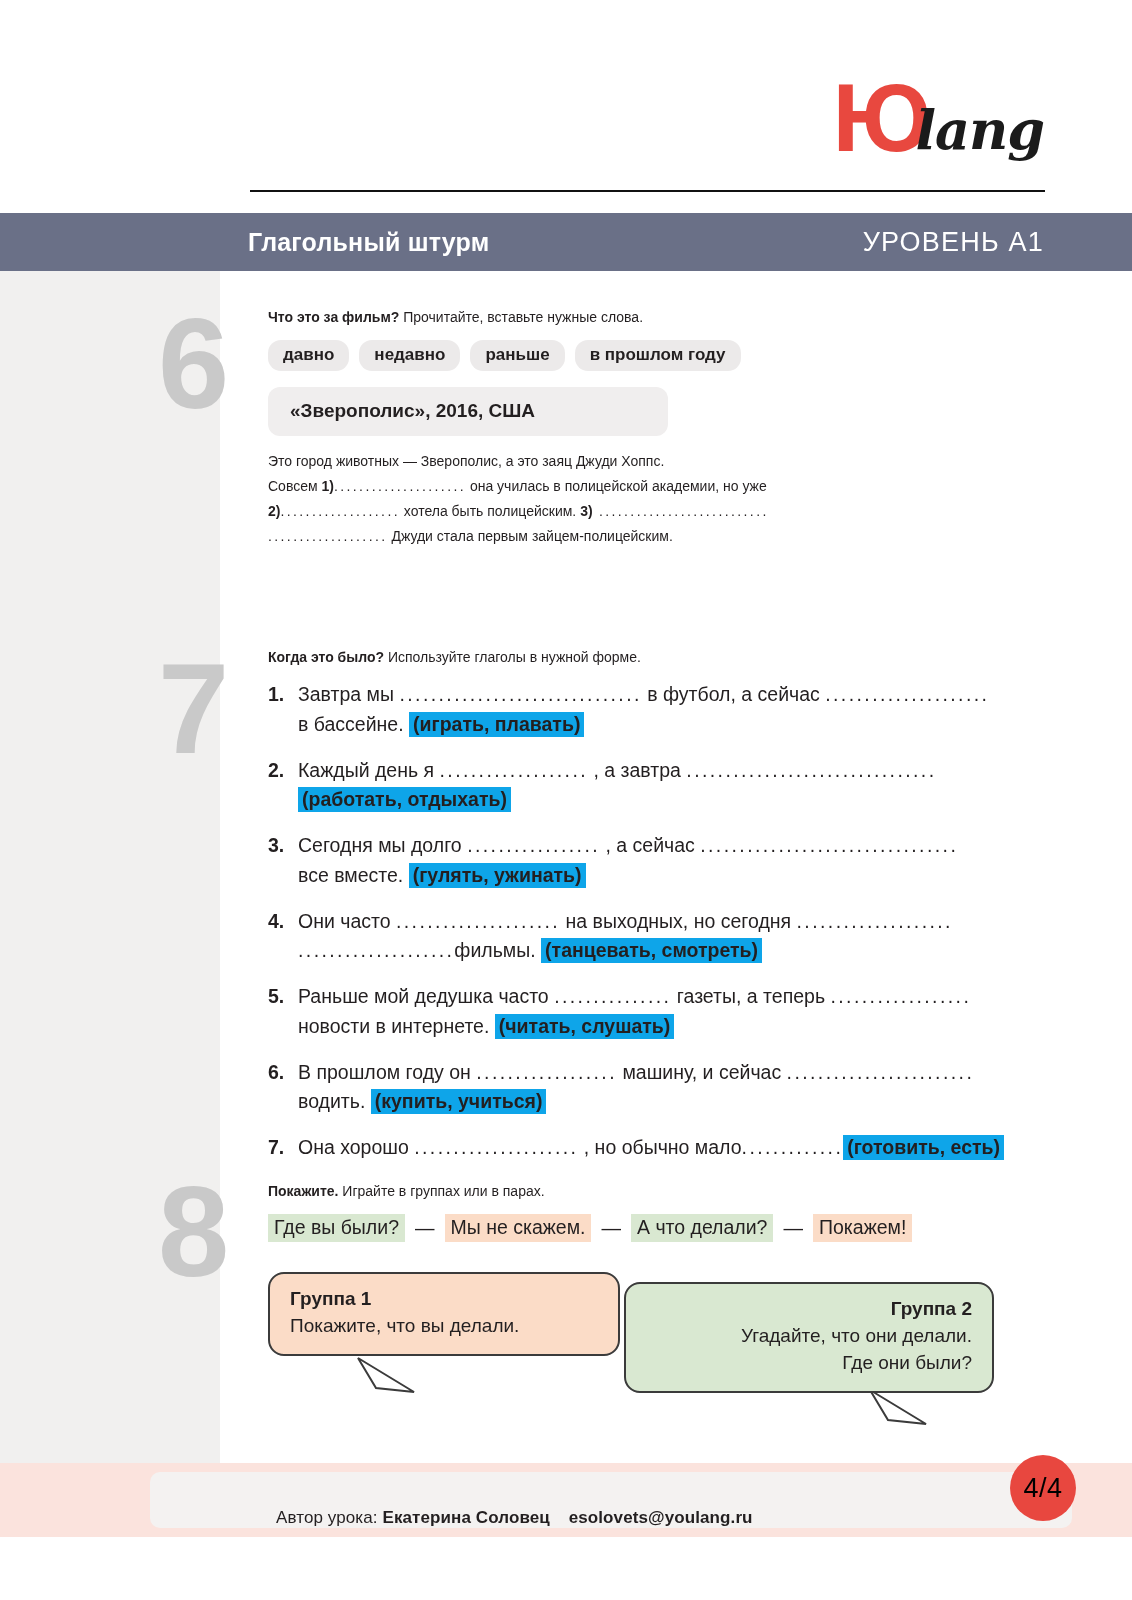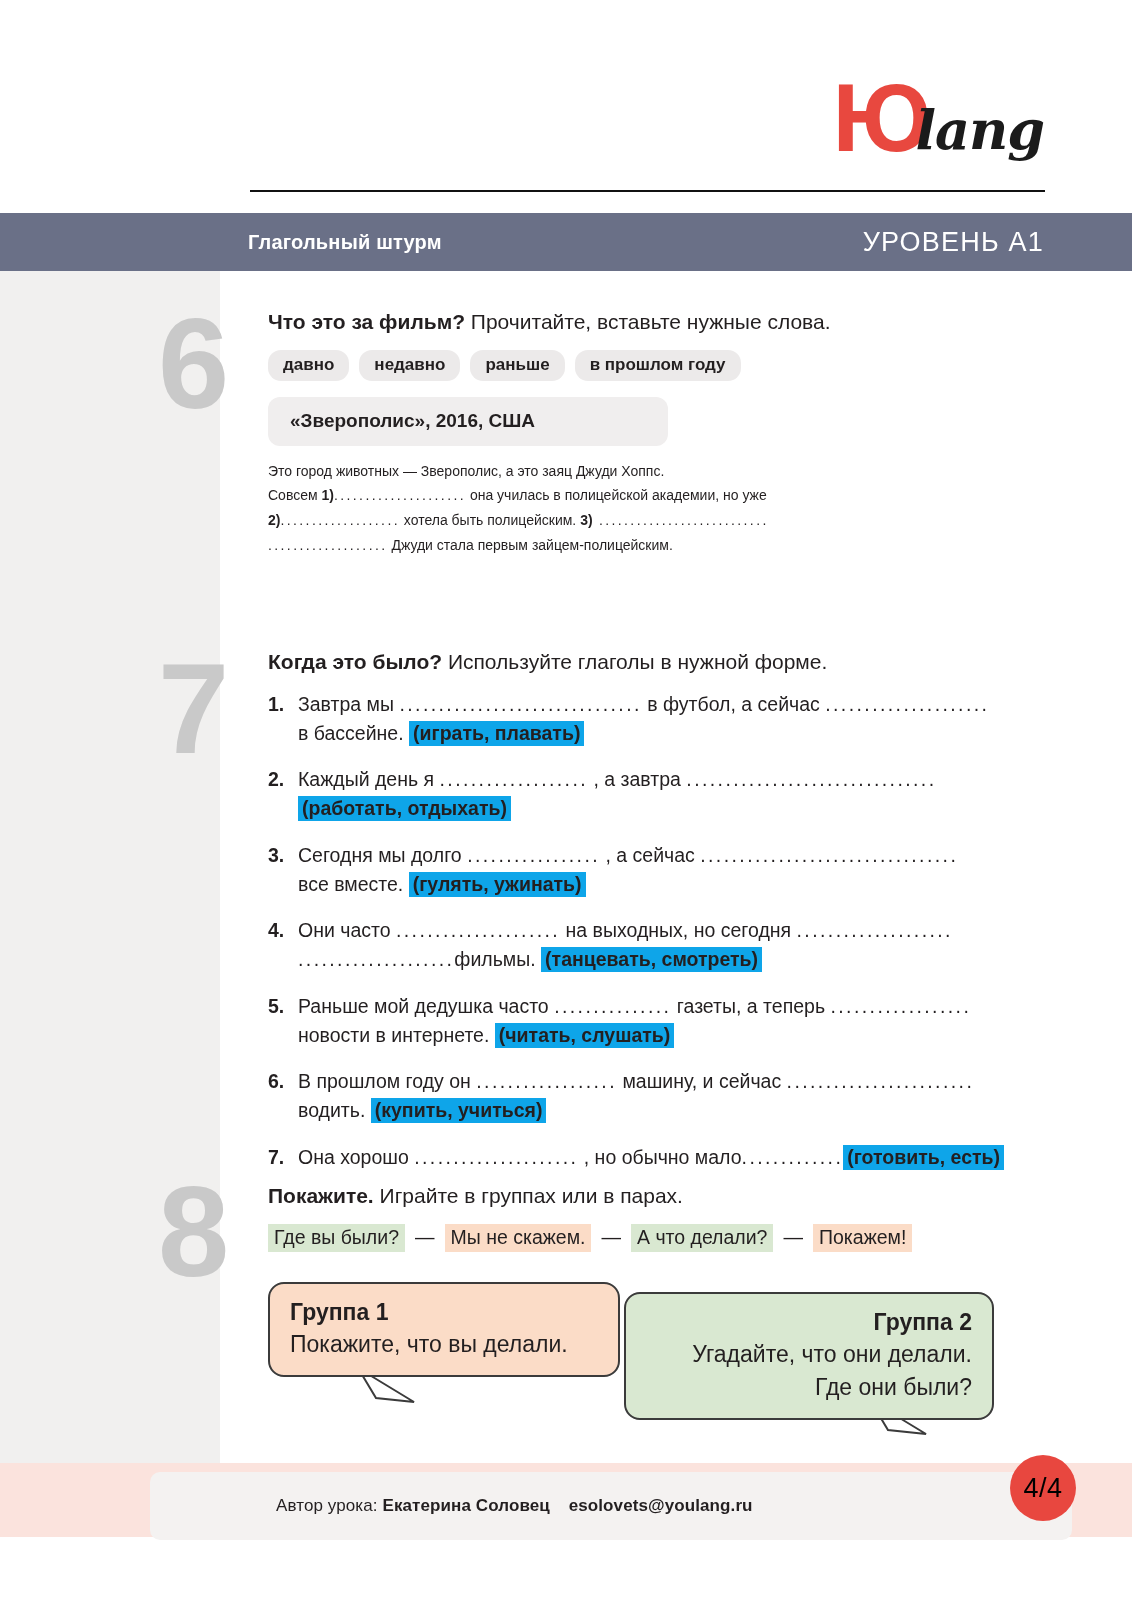--- a/index.html
+++ b/index.html
@@ -36,25 +36,25 @@
     right: 0;
     top: 1463px;
     height: 74px;
     background: #fbe3dd;
   }
   .footer-inner {
     position: absolute;
     left: 150px;
     right: 60px;
     top: 1472px;
-    height: 68px;
+    height: 56px;
     background: #f4f2f1;
     border-radius: 10px;
     display: flex;
-    align-items: center;
+    align-items: flex-end;
   }
   .footer-text {
     font-size: 17px;
     margin-left: 126px;
     letter-spacing: .1px;
     white-space: nowrap;
   }
   .footer-text .lbl { font-weight: 400; }
   .footer-text .nm { font-weight: 700; }
   .footer-text .em { font-weight: 700; margin-left: 14px; }
@@ -119,21 +119,21 @@
     top: 213px;
     height: 58px;
     background: #6a7087;
     color: #ffffff;
     display: flex;
     align-items: center;
   }
   .titlebar .t-left {
     position: absolute;
     left: 248px;
-    font-size: 20px;
+    font-size: 25px;
     font-weight: 700;
     letter-spacing: .2px;
   }
   .titlebar .t-right {
     position: absolute;
     right: 88px;
     font-size: 27px;
     font-weight: 300;
     letter-spacing: 1.2px;
   }
@@ -147,21 +147,21 @@
     line-height: 1;
     letter-spacing: -3px;
     user-select: none;
   }
   .ex-body {
     position: absolute;
     left: 268px;
     width: 780px;
   }
   .ex-title {
-    font-size: 21px;
+    font-size: 14px;
     line-height: 1.32;
     margin: 0 0 14px 0;
   }
   .ex-title b { font-weight: 700; }
   .ex-title span { font-weight: 400; }
 
   
   .chips { display: flex; gap: 10px; flex-wrap: wrap; }
   .chip {
     background: #eceaea;
@@ -233,21 +233,21 @@
   .bubbles {
     position: relative;
     margin-top: 30px;
     height: 120px;
   }
   .bubble {
     position: absolute;
     border: 2px solid #3b3b3b;
     border-radius: 16px;
     padding: 12px 20px 14px;
-    font-size: 23px;
+    font-size: 19px;
     line-height: 1.42;
     box-sizing: border-box;
   }
   .bubble .b-title { font-weight: 700; }
   .bubble.b1 {
     left: 0;
     top: 0;
     width: 352px;
     background: #fbdcc7;
     text-align: left;

